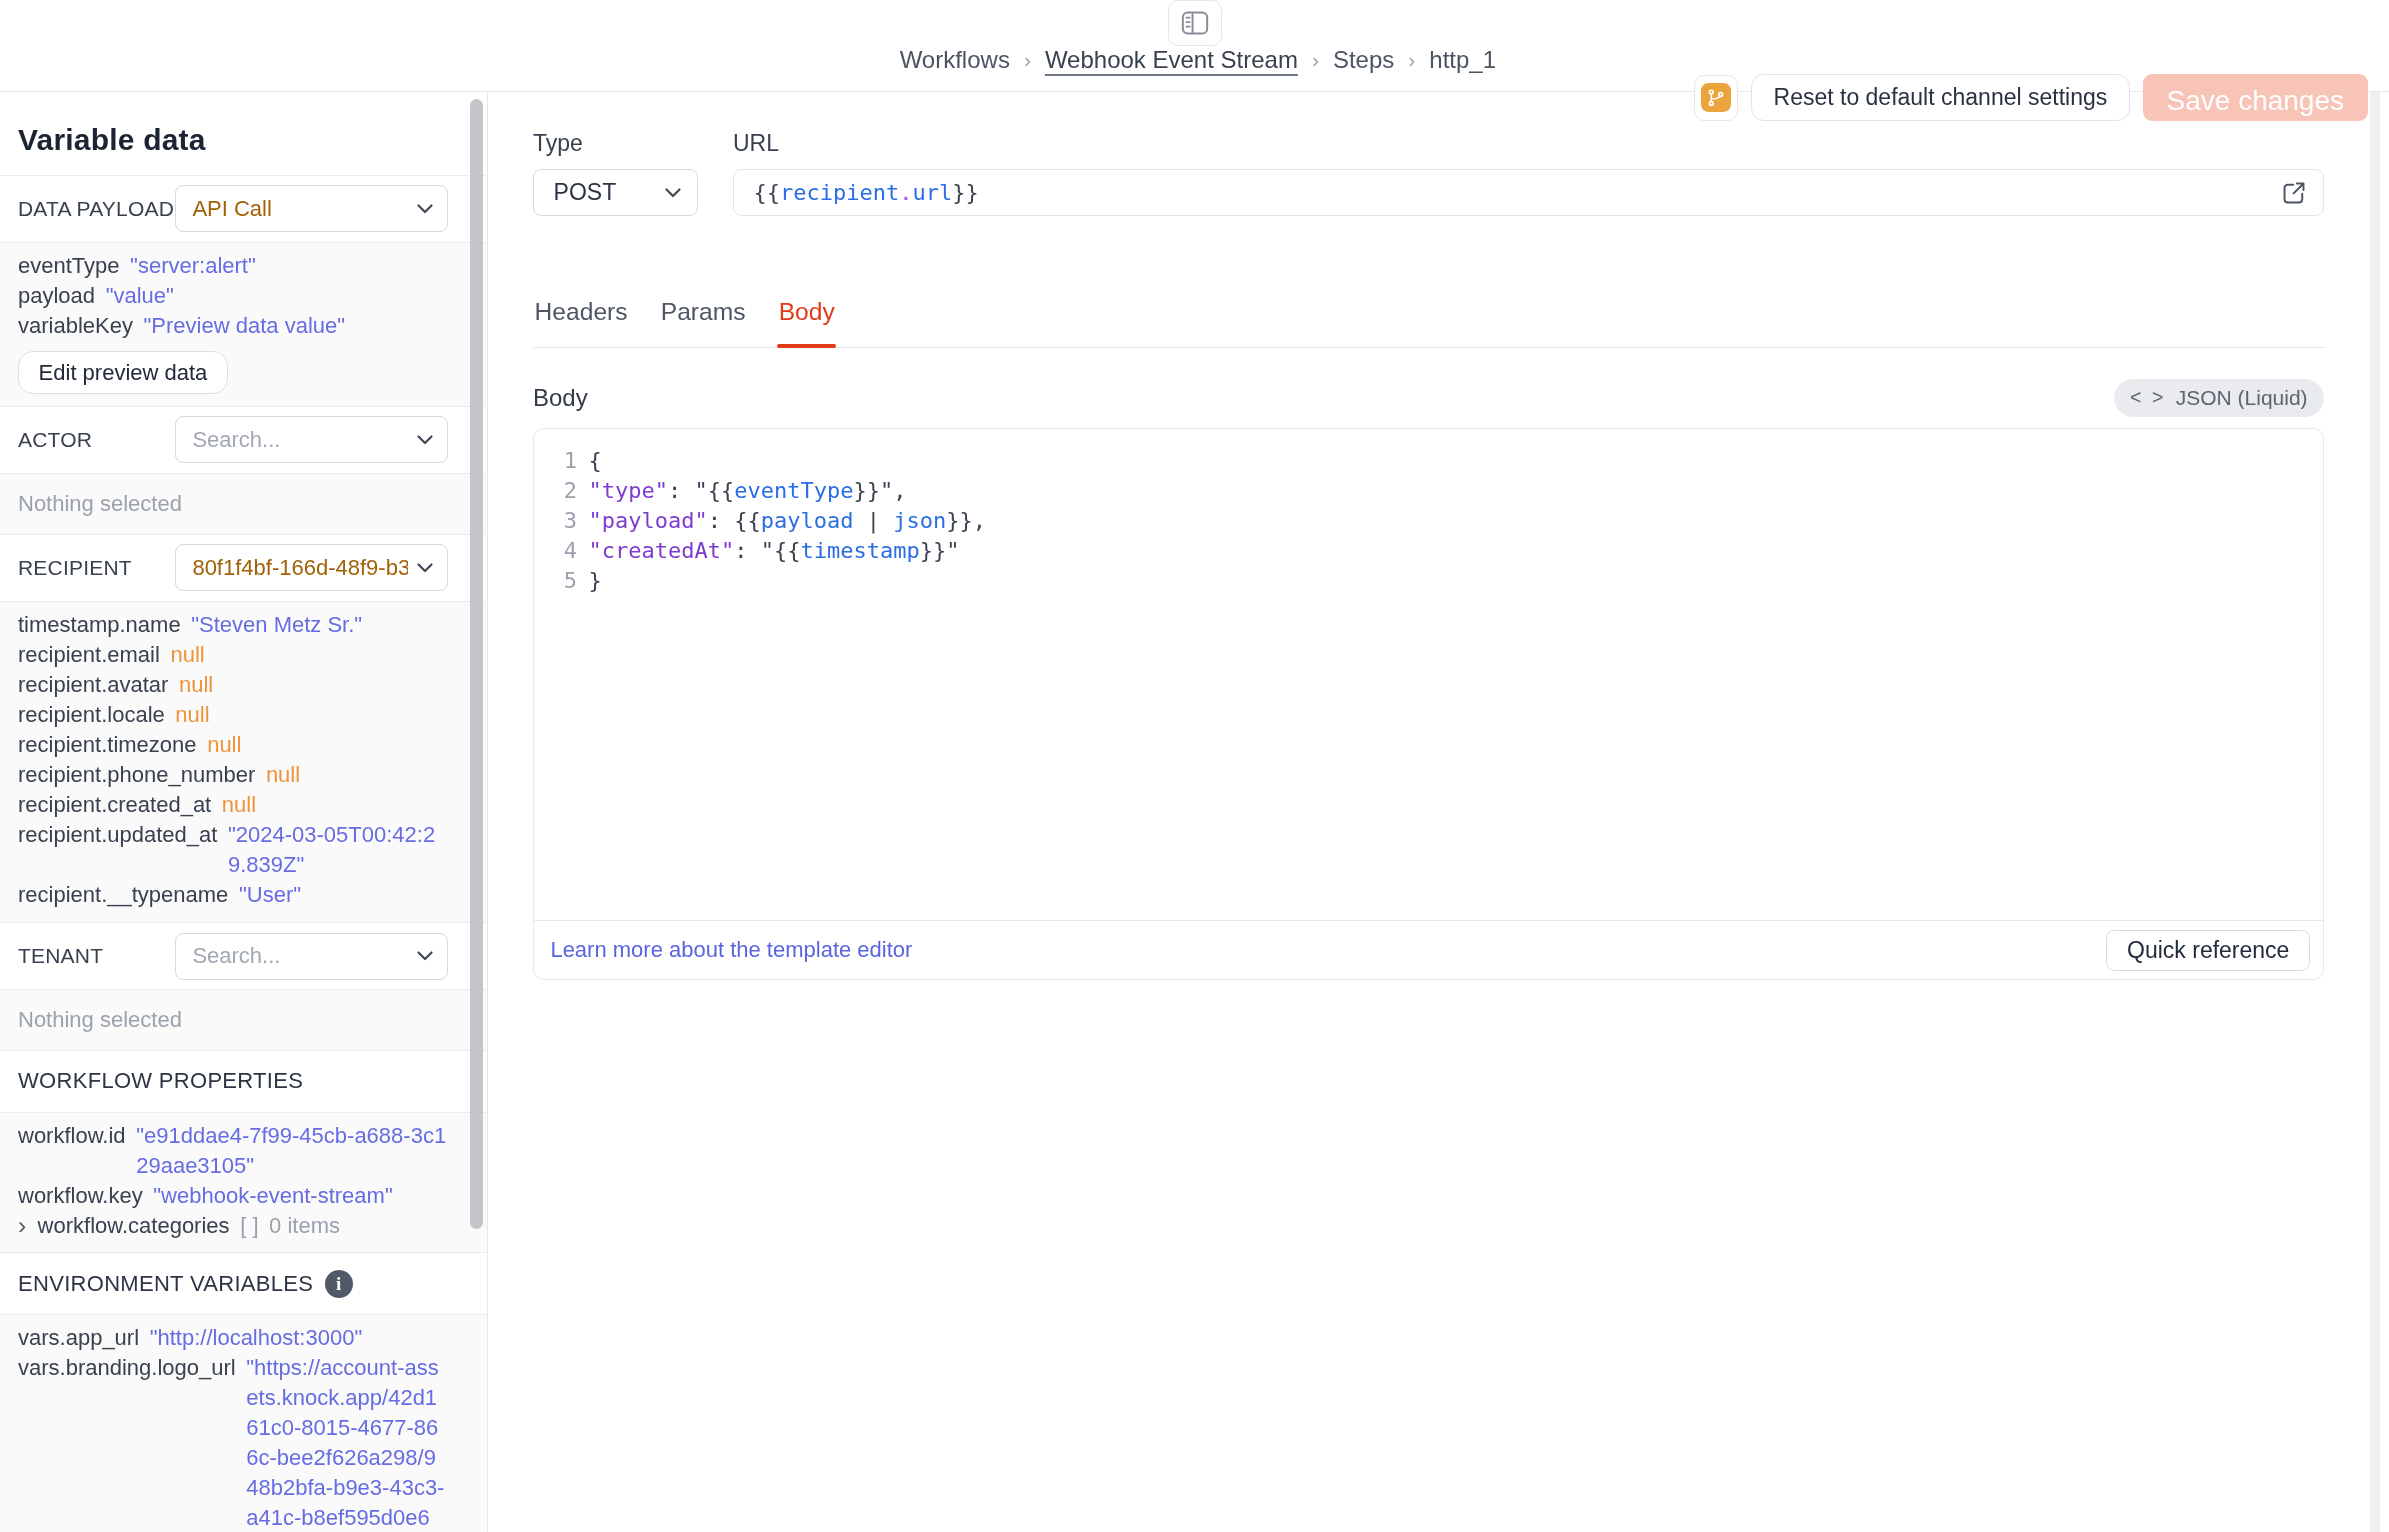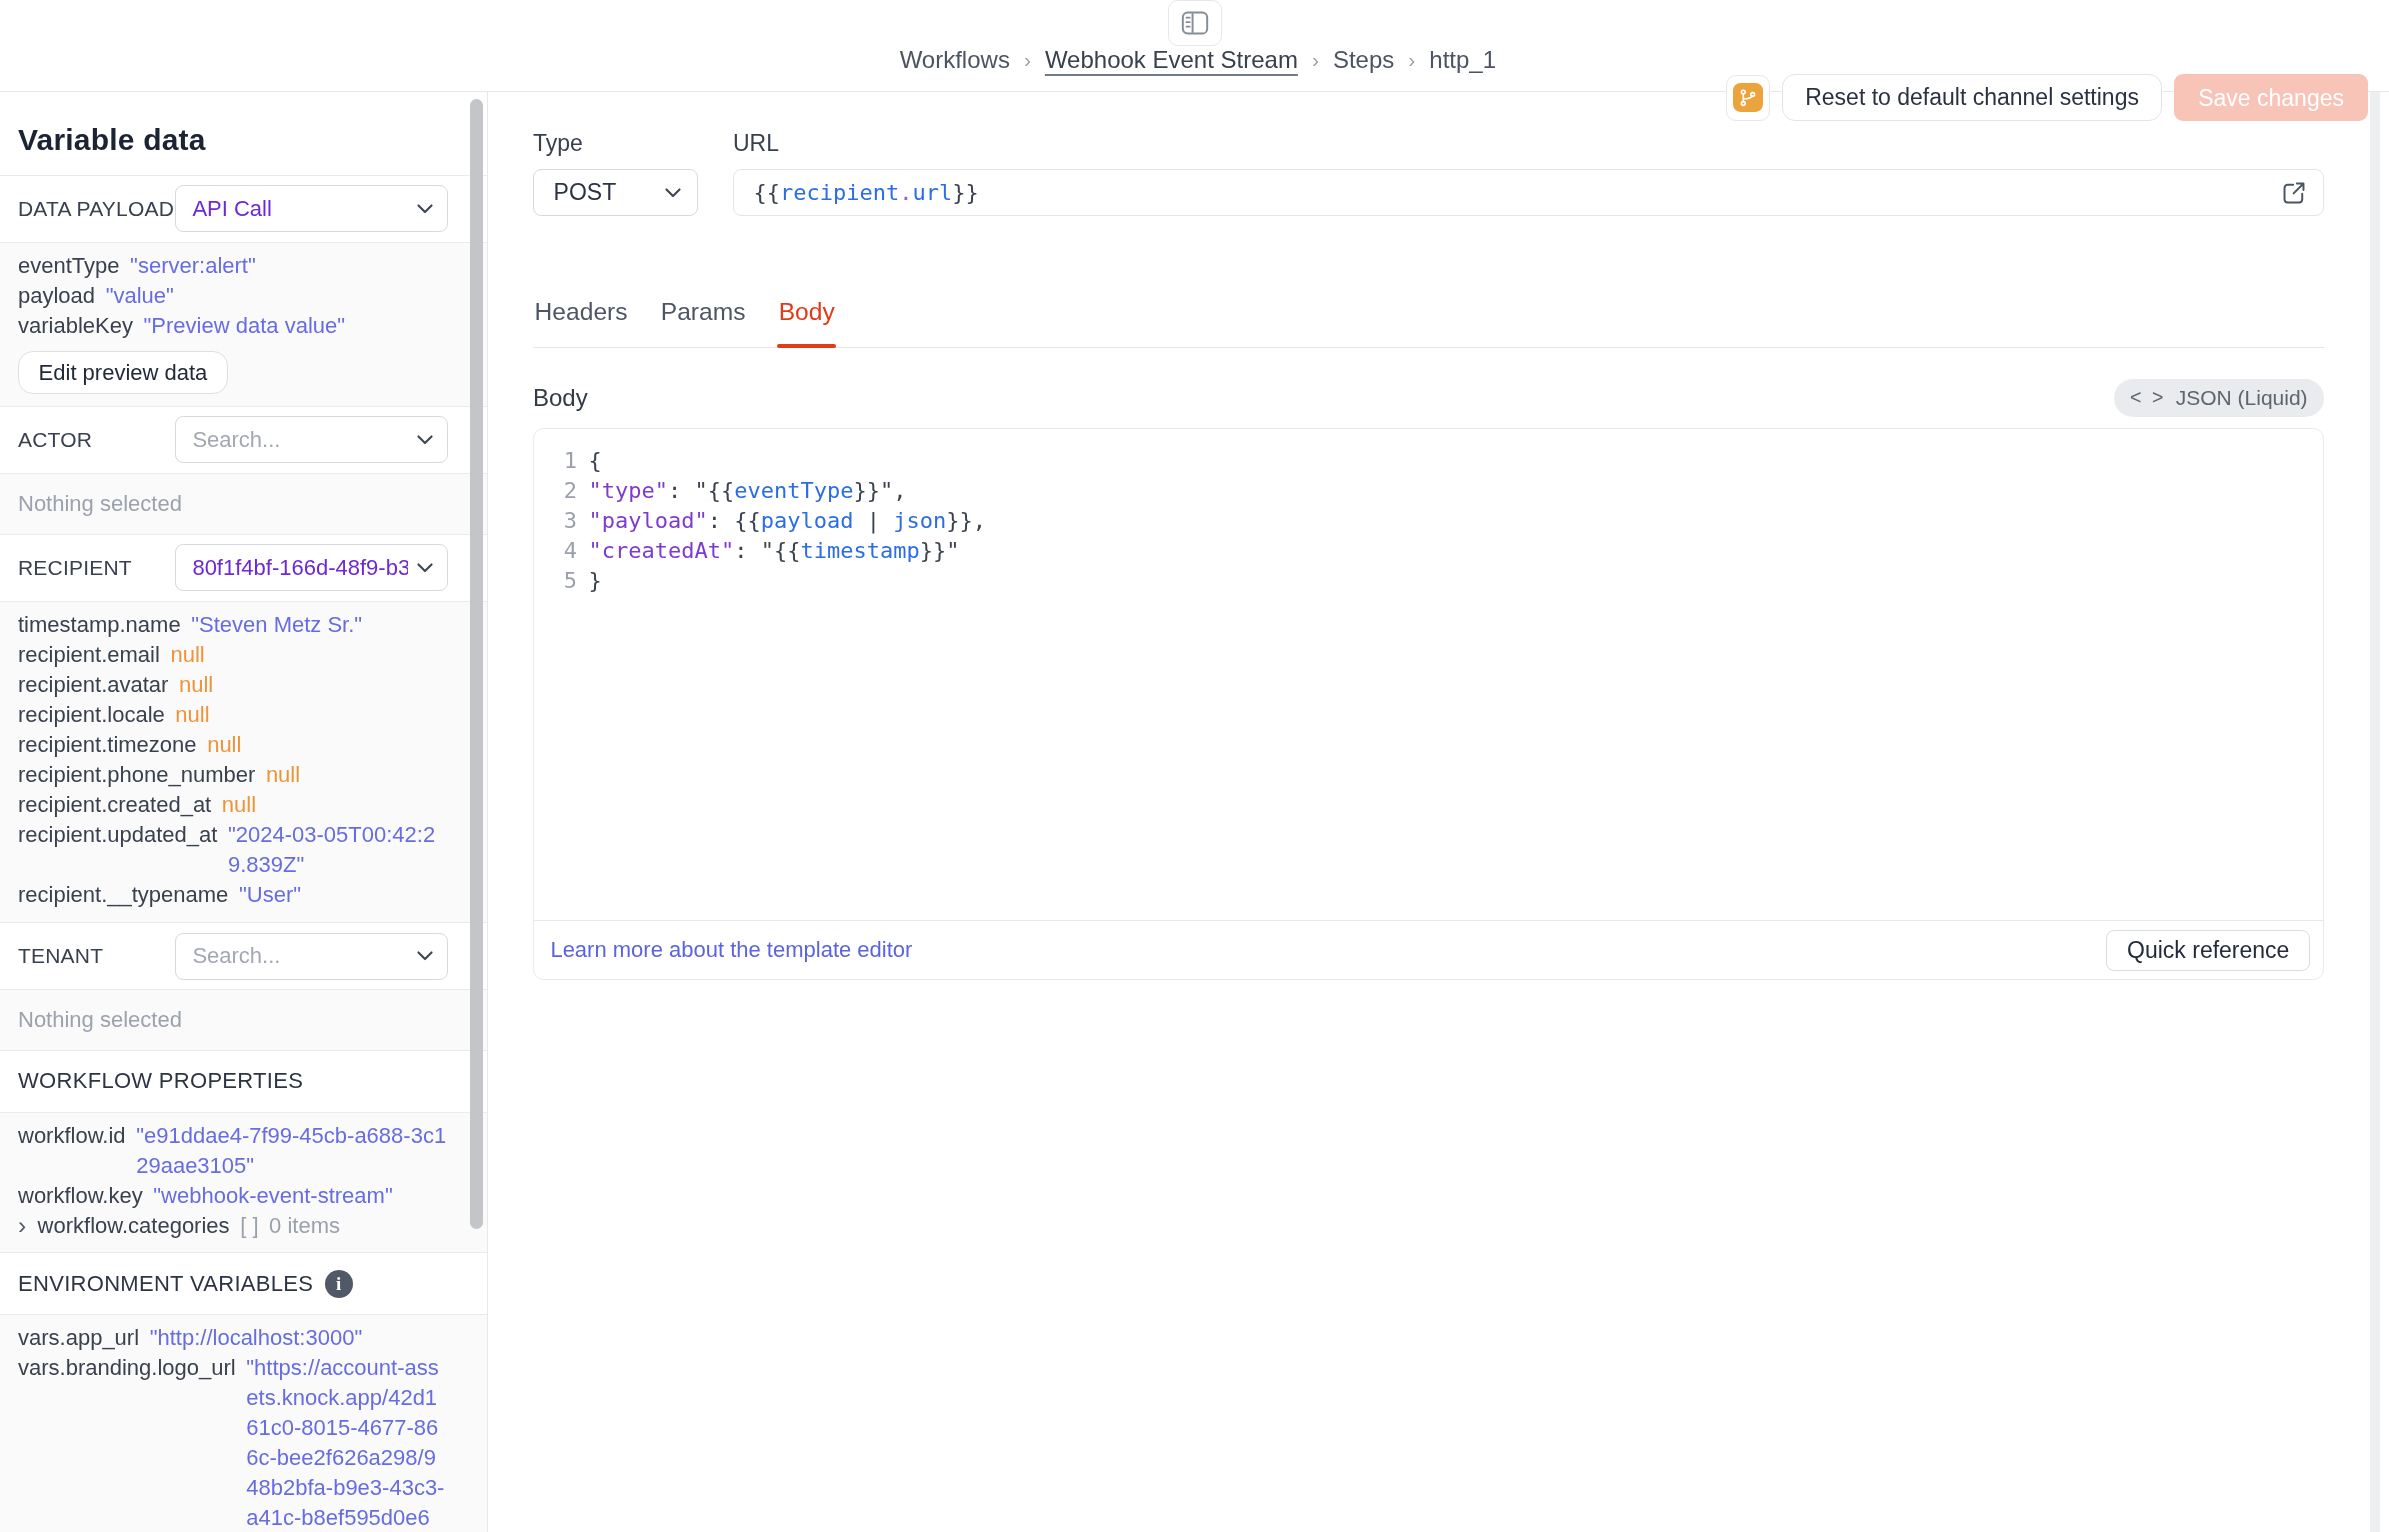--- a/index.html
+++ b/index.html
@@ -30,32 +30,32 @@
     width:54px; height:46px; border:1.6px solid #e5e7eb; border-radius:9.8px; background:#fff;
     display:flex; align-items:center; justify-content:center; padding:0;
   }
   .header-right { margin-left:auto; display:flex; align-items:center; gap:12.3px; }
   .badge-btn {
     width:44px; height:46px; border:1.6px solid #e5e7eb; border-radius:9.8px; background:#fff;
     display:flex; align-items:center; justify-content:center; padding:0;
   }
   .badge-icon { width:29.5px; height:29.5px; background:#eba43c; border-radius:7.4px; display:flex; align-items:center; justify-content:center; }
   .reset-btn { height:47px; padding:0 22px; border:1.6px solid #e2e4e9; border-radius:13px; background:#fff; font-size:23px; color:#2a3242; font-weight:500; }
-  .save-btn { height:47px; padding:11px 24px; border:none; border-radius:9px; background:#f8c4b8; font-size:23px; color:#ffffff; font-weight:500; cursor:default; }
+  .save-btn { height:47px; padding:11px 24px; border:none; border-radius:9px; background:#f8c4b8; font-size:28px; color:#ffffff; font-weight:500; cursor:default; }
 
   
   .sidebar { position:absolute; top:92px; left:0; width:488px; bottom:0; background:#fff; border-right:1.6px solid #e7e8ec; overflow:hidden; }
   .sb-title { margin:0; padding:29.5px 39px 18px 18px; font-size:30px; line-height:35px; font-weight:600; color:#1c2433; letter-spacing:0.2px; }
   .sb-row { display:flex; align-items:center; padding:9.8px 39px 9.8px 18px; border-top:1.6px solid #eaebef; background:#fff; }
   .sb-label { flex:0 0 157px; font-size:21px; font-weight:500; color:#39414f; letter-spacing:0.2px; white-space:nowrap; }
   .sb-select {
     flex:1; min-width:0; height:47px; border:1.6px solid #d5d8de; border-radius:8.2px; background:#fff;
     display:flex; align-items:center; gap:8.2px; padding:0 13px 0 16.4px; cursor:pointer;
   }
-  .sb-select .sel-text { flex:1; min-width:0; font-size:22px; color:#6d28d9; white-space:nowrap; overflow:hidden; }
+  .sb-select .sel-text { flex:1; min-width:0; font-size:22px; color:#a16207; white-space:nowrap; overflow:hidden; }
   .sel-text.placeholder { color:#a2a8b3; }
   .kv-block { background:#fafafa; padding:8.2px 39px 11.5px 18px; border-top:1.6px solid #eaebef; }
   .kv-row { display:flex; align-items:flex-start; font-size:22px; line-height:30px; }
   .kv-key { flex:none; color:#39414f; margin-right:10.6px; }
   .kv-val { flex:1 1 auto; min-width:0; word-break:break-all; }
   .kv-val.str { color:#666ce2; }
   .kv-val.null { color:#ef9339; }
   .kv-val.meta { color:#9aa1ad; flex:0 0 auto; margin-right:10.6px; }
   .kv-suffix { color:#9aa1ad; }
   .kv-chevron { flex:none; width:19.6px; color:#535b69; font-size:24.6px; line-height:29px; cursor:pointer; }

